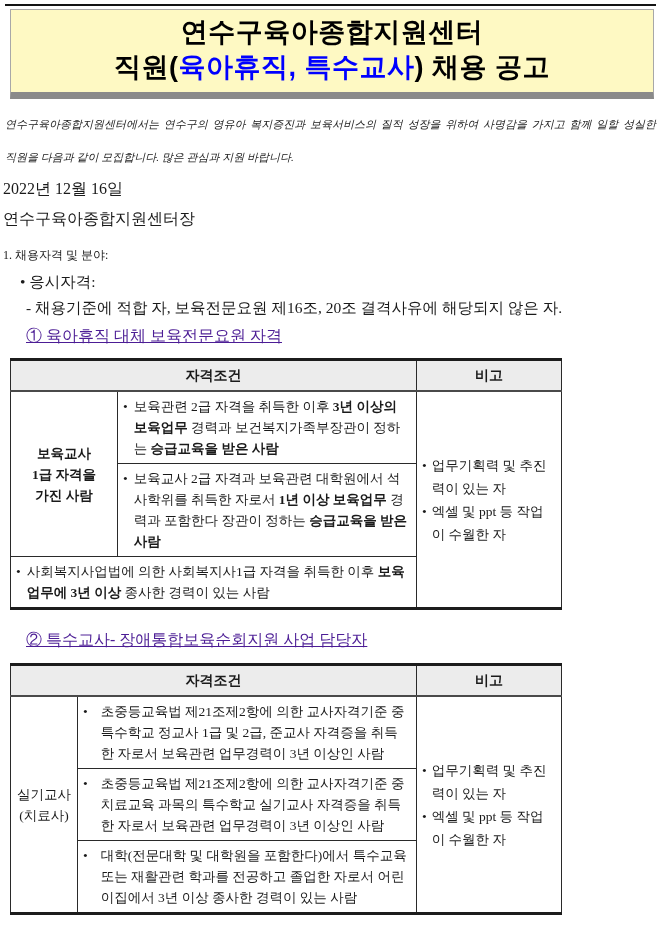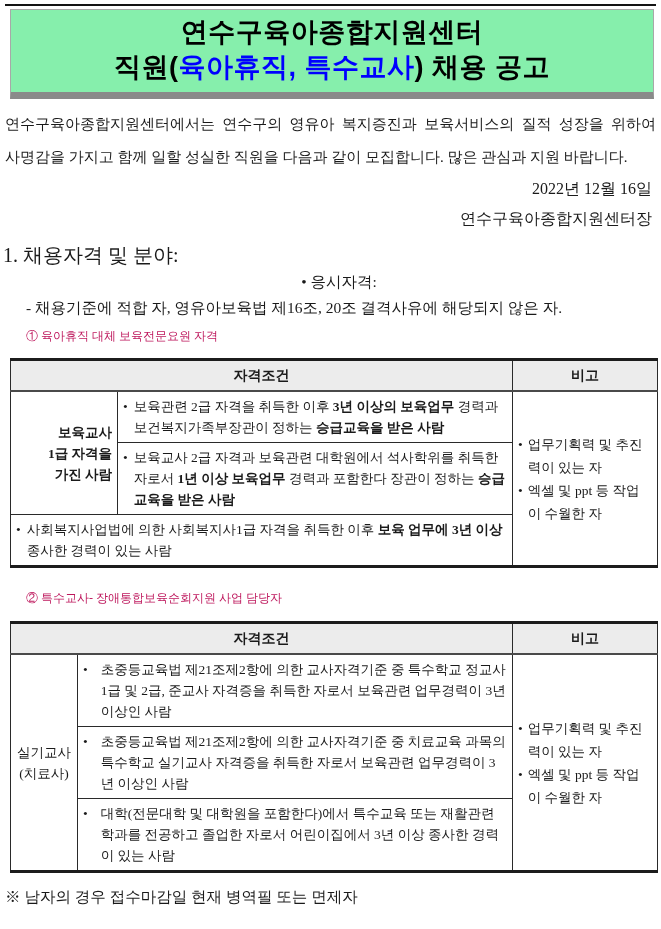--- a/index.html
+++ b/index.html
@@ -8,76 +8,76 @@
     font-family:"Liberation Serif","DejaVu Serif",serif;
     color:#1a1a1a;
     -webkit-font-smoothing:antialiased;
   }
   .page{padding:0 3px;}
 
   
   .top-rule{border-top:2px solid #141414;margin:4px 2px 3px 2px;}
   .title-box{
     margin:0 4px 0 7px;
-    background:#86efac;
+    background:#fef9c3;
     border:1px solid #a8a8a8;
     border-bottom:7px solid #8a8a8a;
     text-align:center;
     padding:5px 0 7px 0;
   }
   .title-line{
     font-family:"Liberation Sans","DejaVu Sans",sans-serif;
     font-weight:bold;font-size:27px;line-height:35px;letter-spacing:0.5px;
     color:#000;
   }
   .blue{color:#0000ff;text-align:center;}
 
   
   .intro{
     margin:9px 2px 0 2px;
-    font-size:15px;line-height:33px;
-    text-align:justify;word-break:keep-all;
+    font-size:11px;line-height:33px;
+    text-align:justify;word-break:keep-all;font-style:italic;
   }
   .right-line{
-    text-align:right;font-size:16px;line-height:30px;margin-right:6px;
-  }
-
-  
-  .sec-heading{font-size:20px;line-height:27px;margin-top:8px;}
-  .sub1{font-size:15.5px;line-height:26px;padding-left:17px;text-align:center;}
+    text-align:left;font-size:16px;line-height:30px;margin-right:6px;
+  }
+
+  
+  .sec-heading{font-size:12px;line-height:27px;margin-top:8px;}
+  .sub1{font-size:15.5px;line-height:26px;padding-left:17px;}
   .sub2{font-size:15.5px;line-height:26px;padding-left:23px;}
   .cat-heading{
-    font-size:12px;line-height:26px;padding-left:23px;
-    color:#be185d;margin:2px 0 9px 0;
+    font-size:16px;line-height:26px;padding-left:23px;
+    color:#4c1d95;margin:2px 0 9px 0;text-decoration:underline;
   }
   .cat2{margin-top:17px;margin-bottom:10px;}
 
   
   table.qual-table{
     border-collapse:collapse;table-layout:fixed;
-    width:648px;margin-left:7px;
+    width:552px;margin-left:7px;
     font-size:13.5px;line-height:21px;
     border-top:3px solid #1c1c1c;border-bottom:3px solid #1c1c1c;
   }
   .qual-table col.c3{width:145px;}
   .t1 col.c1{width:107px;}
   .t2 col.c1{width:67px;}
   .qual-table th{
     background:#ececec;font-weight:bold;font-size:14px;
     padding:4px 2px;text-align:center;
     border:1px solid #2a2a2a;border-top:none;
     border-bottom:2px solid #4a4a4a;
   }
   .qual-table td{
     border:1px solid #2a2a2a;vertical-align:middle;
     padding:4px 5px;
   }
   .qual-table td:first-child, .qual-table th:first-child{border-left:1px solid #2a2a2a;}
   .pos-cell{text-align:center;white-space:pre-line;}
-  .t1 .pos-cell{font-weight:bold;text-align:right;}
+  .t1 .pos-cell{font-weight:bold;}
   .cond-cell{padding:5px 4px 5px 7px;}
   .remark-cell{padding:4px 2px 4px 8px;}
   .bullet-row{display:flex;gap:6px;align-items:flex-start;}
   .t2 .cond-cell .bullet-row{gap:13px;}
   .blt{flex:0 0 auto;}
   .txt{flex:1 1 auto;}
   .b{font-weight:bold;font-family:Liberation Serif, serif;}
   .remark-cell .bullet-row{gap:5px;line-height:23px;}
 
   
@@ -96,21 +96,21 @@
     <div class="title-line"><span>직원(</span><span class="blue">육아휴직, 특수교사</span><span>) 채용 공고</span></div>
   </div>
 
   <p class="intro">연수구육아종합지원센터에서는 연수구의 영유아 복지증진과 보육서비스의 질적 성장을 위하여 사명감을 가지고 함께 일할 성실한 직원을 다음과 같이 모집합니다. 많은 관심과 지원 바랍니다.</p>
 
   <div class="right-line">2022년 12월 16일</div>
   <div class="right-line">연수구육아종합지원센터장</div>
 
   <div class="sec-heading">1. 채용자격 및 분야:</div>
   <div class="sub1">• 응시자격:</div>
-  <div class="sub2">- 채용기준에 적합 자, 영유아보육법 제16조, 20조 결격사유에 해당되지 않은 자.</div>
+  <div class="sub2">- 채용기준에 적합 자, 보육전문요원 제16조, 20조 결격사유에 해당되지 않은 자.</div>
   <div class="cat-heading">① 육아휴직 대체 보육전문요원 자격</div>
 
   <table class="qual-table t1">
     <colgroup>
         <col class="c1">
         <col>
         <col class="c3">
       </colgroup>
     <tbody>
         <tr>

